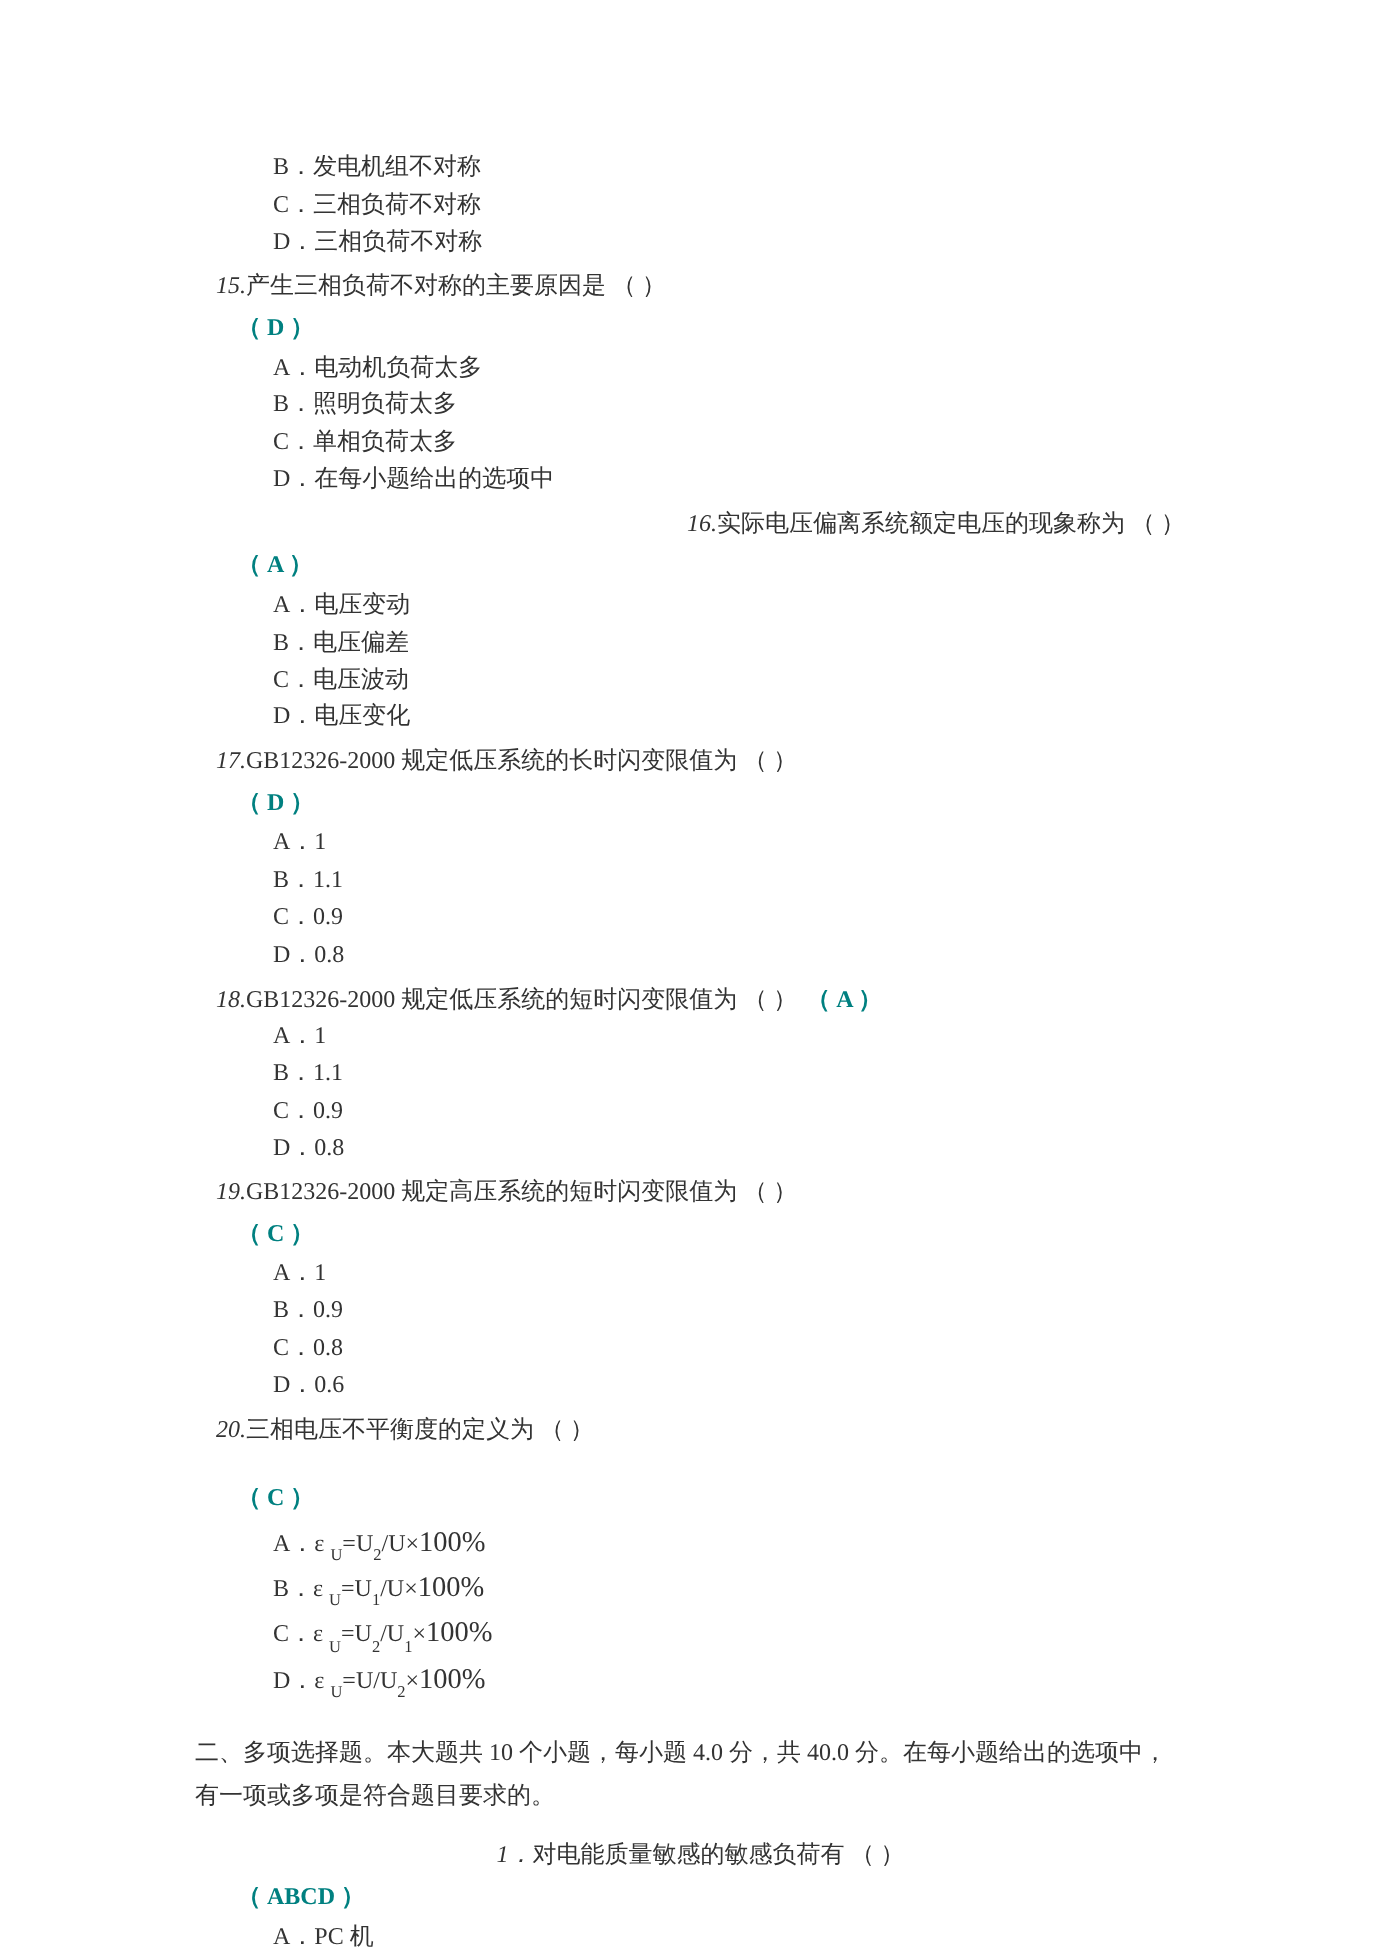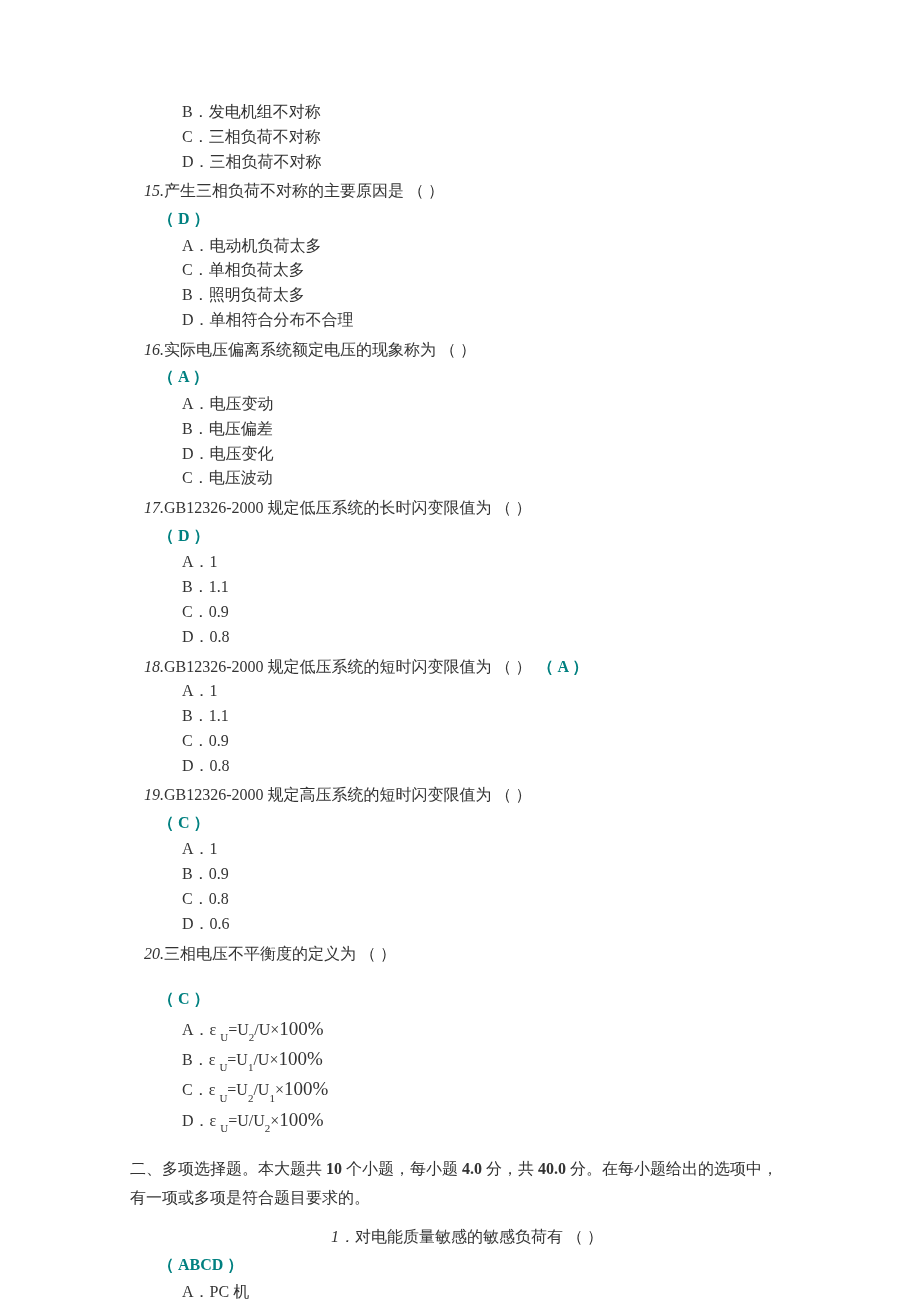--- a/index.html
+++ b/index.html
@@ -47,21 +47,21 @@
   }
   .opt-text {
     display: inline;
   }
   .section-header {
     margin-top: 20px;
     margin-bottom: 12px;
     line-height: 1.8;
   }
   .bold {
-    font-weight: bold;
+    font-weight: normal;
   }
   .sub {
     font-size: 11px;
     vertical-align: sub;
     position: relative;
     top: 2px;
   }
   .pct {
     font-size: 19px;
   }
@@ -77,36 +77,36 @@
   </div>
 </div>
 
 <div class="question">
   <div style="padding-left:14px;">
     <span class="q-num">15.</span><span class="q-stem">产生三相负荷不对称的主要原因是 （ ）</span>
   </div>
   <div class="answer-line"><span class="answer">（ D ）</span></div>
   <div class="options">
     <div class="option"><span class="opt-label">A．</span><span class="opt-text">电动机负荷太多</span></div>
+    <div class="option"><span class="opt-label">B．</span><span class="opt-text">照明负荷太多</span></div>
     <div class="option"><span class="opt-label">C．</span><span class="opt-text">单相负荷太多</span></div>
-    <div class="option"><span class="opt-label">B．</span><span class="opt-text">照明负荷太多</span></div>
-    <div class="option"><span class="opt-label">D．</span><span class="opt-text">单相符合分布不合理</span></div>
+    <div class="option"><span class="opt-label">D．</span><span class="opt-text">在每小题给出的选项中</span></div>
   </div>
 </div>
 
 <div class="question">
-  <div style="padding-left:14px;">
+  <div style="padding-left:14px;text-align:right;">
     <span class="q-num">16.</span><span class="q-stem">实际电压偏离系统额定电压的现象称为 （ ）</span>
   </div>
   <div class="answer-line"><span class="answer">（ A ）</span></div>
   <div class="options">
     <div class="option"><span class="opt-label">A．</span><span class="opt-text">电压变动</span></div>
     <div class="option"><span class="opt-label">B．</span><span class="opt-text">电压偏差</span></div>
+    <div class="option"><span class="opt-label">C．</span><span class="opt-text">电压波动</span></div>
     <div class="option"><span class="opt-label">D．</span><span class="opt-text">电压变化</span></div>
-    <div class="option"><span class="opt-label">C．</span><span class="opt-text">电压波动</span></div>
   </div>
 </div>
 
 <div class="question">
   <div style="padding-left:14px;">
     <span class="q-num">17.</span><span class="q-stem">GB12326-2000 规定低压系统的长时闪变限值为 （ ）</span>
   </div>
   <div class="answer-line"><span class="answer">（ D ）</span></div>
   <div class="options">
     <div class="option"><span class="opt-label">A．</span><span class="opt-text">1</span></div>

